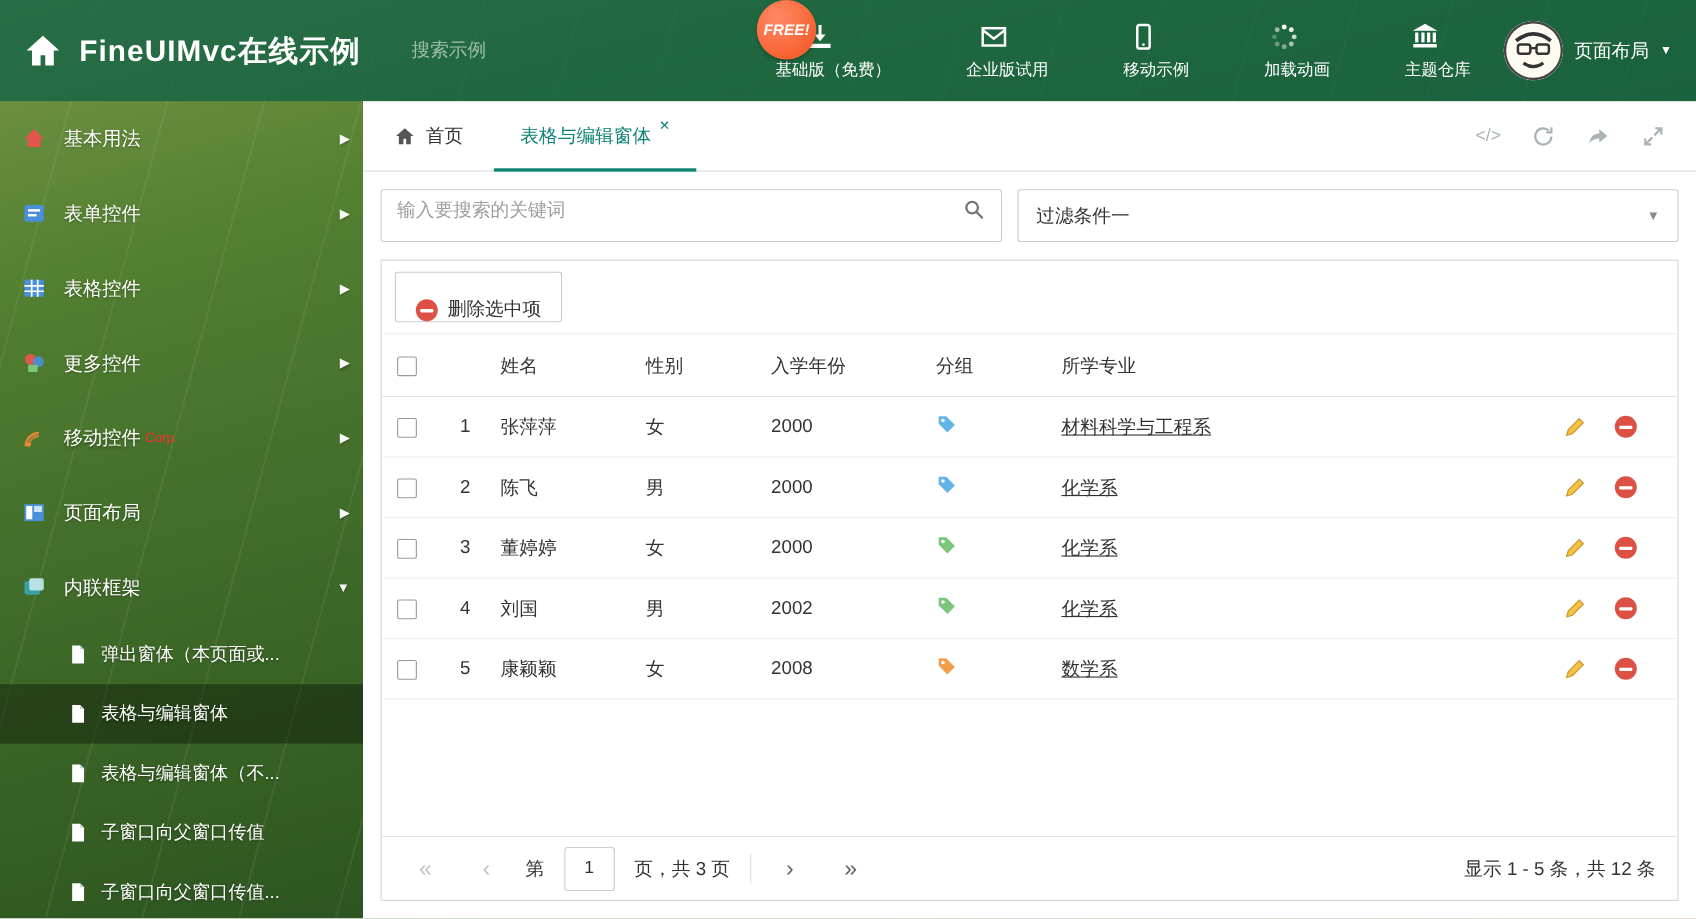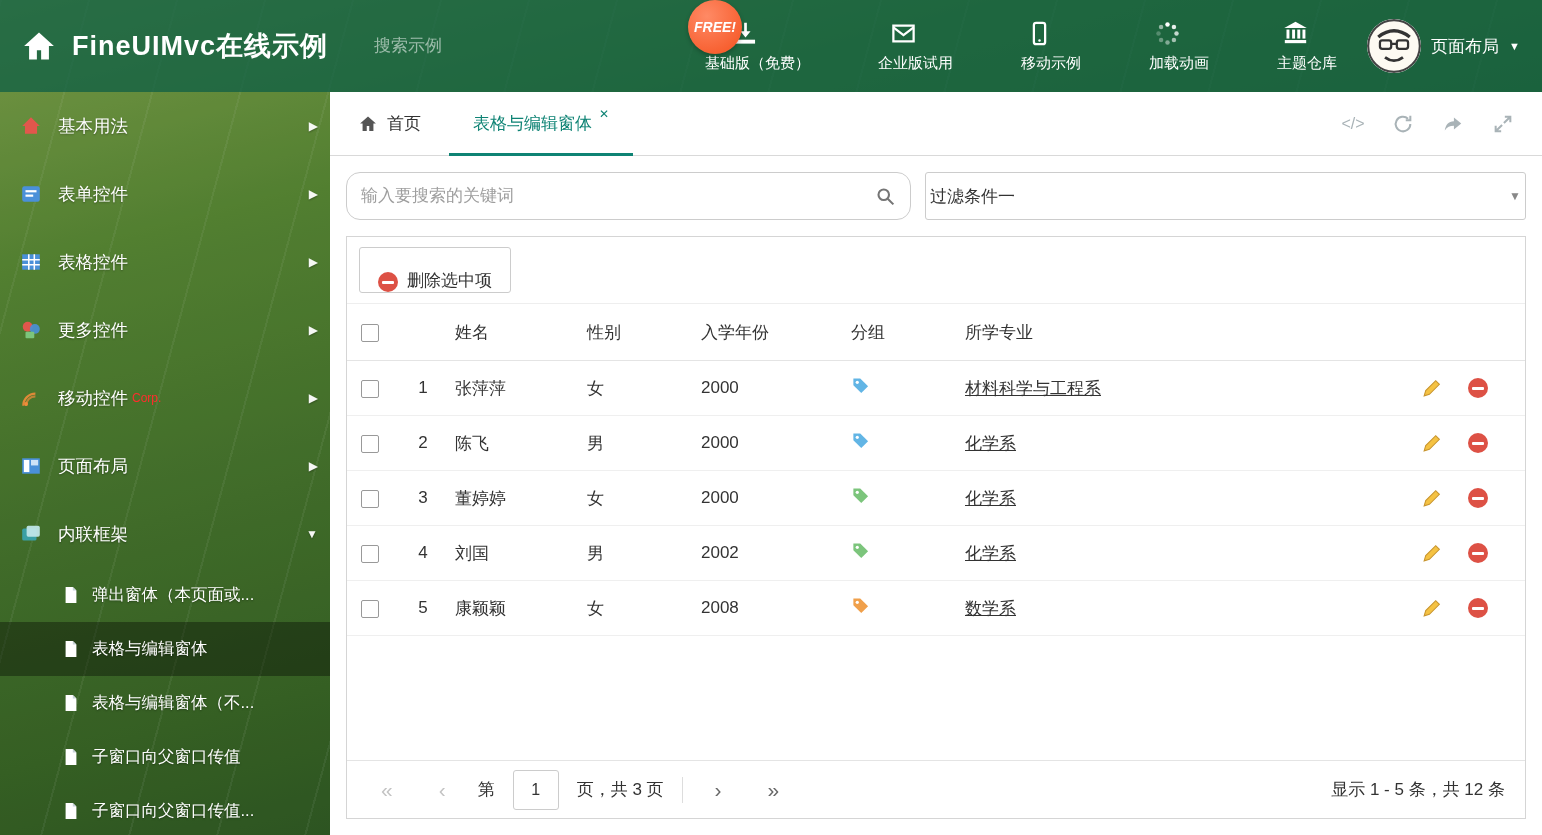--- a/index.html
+++ b/index.html
@@ -76,25 +76,25 @@
   .tab-home-ico svg { width: 100%; height: 100%; }
   .tab-active { display: flex; align-items: center; gap: 7px; padding: 0 24px; color: #0e8374; font-size: 17px; position: relative; cursor: pointer; }
   .tab-active::after { content: ""; position: absolute; left: 0; right: 0; bottom: -1px; height: 3px; background: #0e8374; }
   .tab-close { font-size: 12px; align-self: flex-start; margin-top: 15px; cursor: pointer; }
   .tab-tools { margin-left: auto; display: flex; align-items: center; gap: 28px; padding-right: 28px; color: #a9b3b7; }
   .tool-ico { width: 22px; height: 22px; cursor: pointer; font-size: 16px; display: flex; align-items: center; justify-content: center; }
   .tool-ico svg { width: 100%; height: 100%; }
 
   .content { padding: 16px; display: flex; flex-direction: column; flex: 1; min-height: 0; }
   .filter-row { display: flex; gap: 14px; margin-bottom: 16px; }
-  .search-box { width: 565px; height: 48px; border: 1px solid #ccc; border-radius: 14px; display: flex; align-items: center; padding: 18px 14px; }
+  .search-box { width: 565px; height: 48px; border: 1px solid #ccc; border-radius: 3px; display: flex; align-items: flex-end; padding: 18px 14px; }
   .search-box input { flex: 1; border: 0; outline: 0; font-size: 17px; color: #333; font-family: inherit; }
   .search-box input::placeholder { color: #9e9e9e; }
   .search-box-icon { width: 21px; height: 21px; color: #757575; cursor: pointer; }
-  .dropdown { flex: 1; height: 48px; border: 1px solid #ccc; border-radius: 3px; display: flex; align-items: center; padding: 0 4px; font-size: 17px; color: #333; cursor: pointer; }
+  .dropdown { flex: 1; height: 48px; border: 1px solid #ccc; border-radius: 3px; display: flex; align-items: center; padding: 0 16px; font-size: 17px; color: #333; cursor: pointer; }
   .dd-caret { margin-left: auto; font-size: 12px; color: #888; }
 
   .panel { border: 1px solid #d5d5d5; flex: 1; display: flex; flex-direction: column; min-height: 0; }
   .panel-toolbar { padding: 10px 12px; display: flex; border-bottom: 1px solid #eee; }
   .btn {
     display: flex; align-items: flex-end; gap: 9px; border: 1px solid #ccc; border-radius: 3px;
     background: #fff; height: 46px; padding: 0 18px; font-size: 17px; color: #333; cursor: pointer; font-family: inherit;
   }
   .btn-add { margin-left: auto; }
   .minus-ico, .plus-ico { width: 20px; height: 20px; border-radius: 50%; position: relative; display: inline-block; flex: none; }

